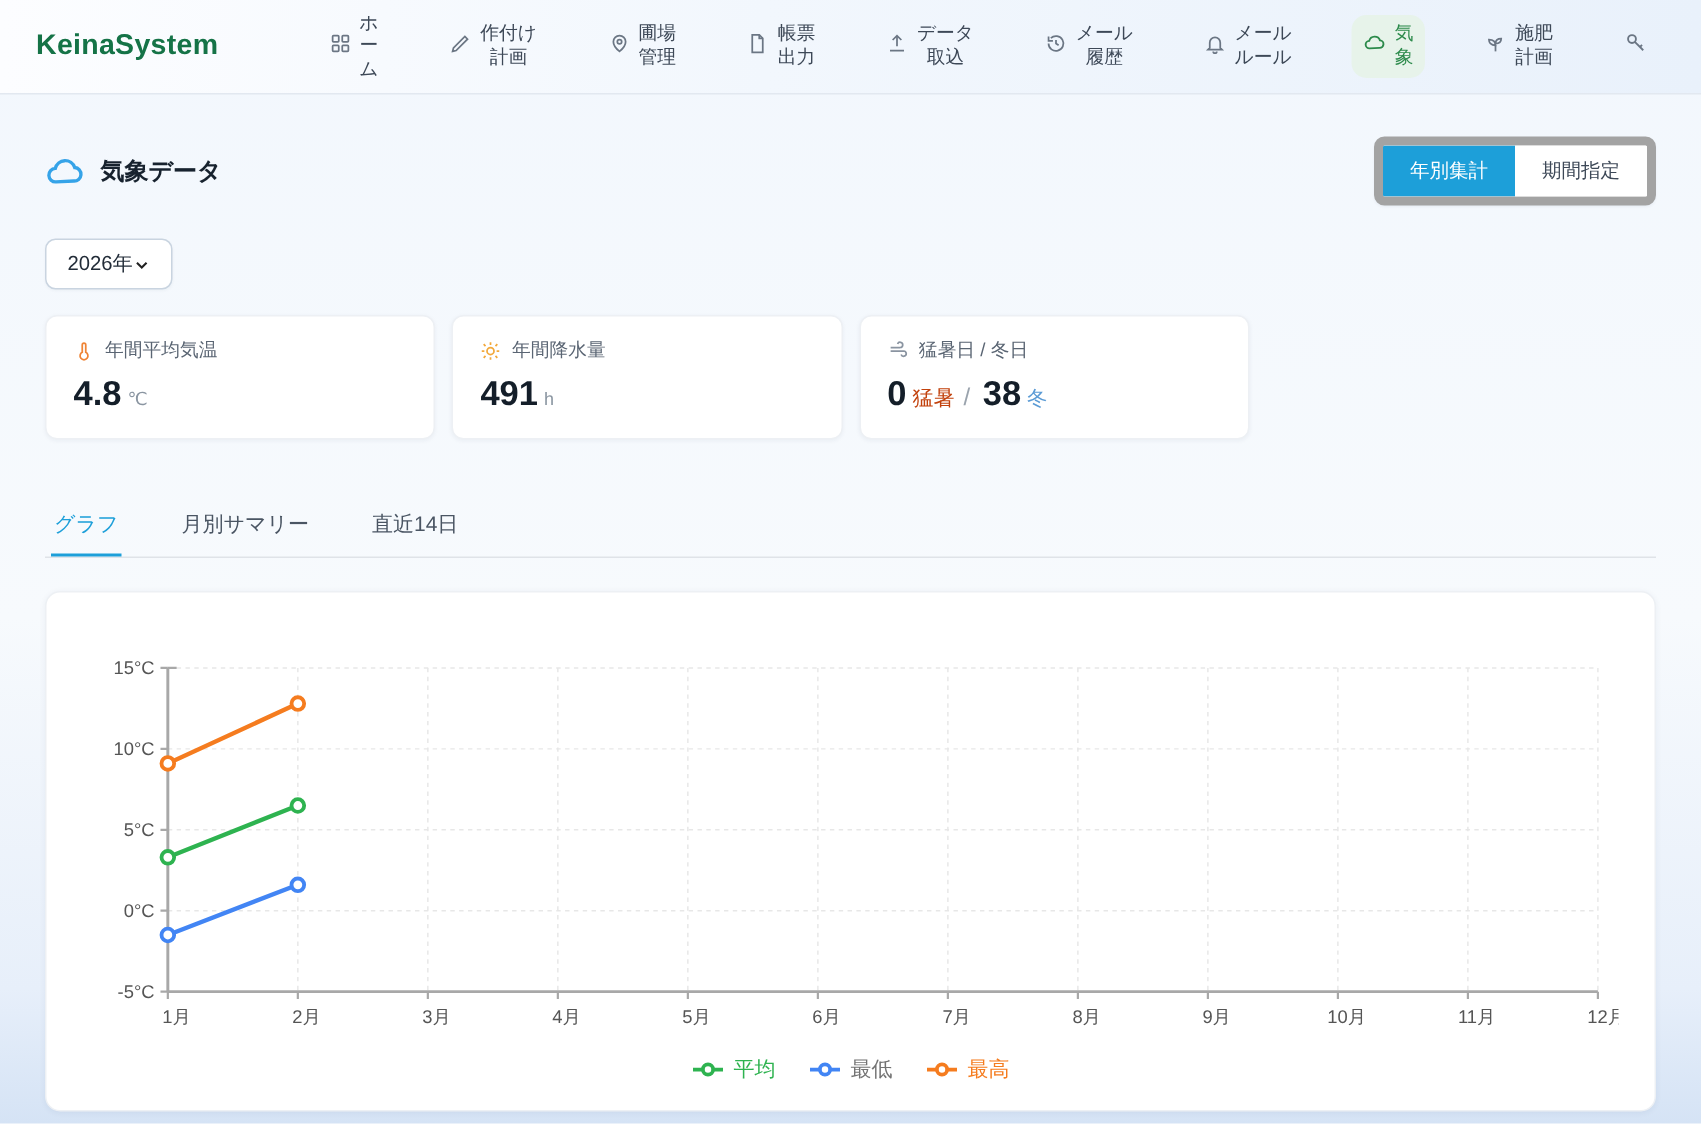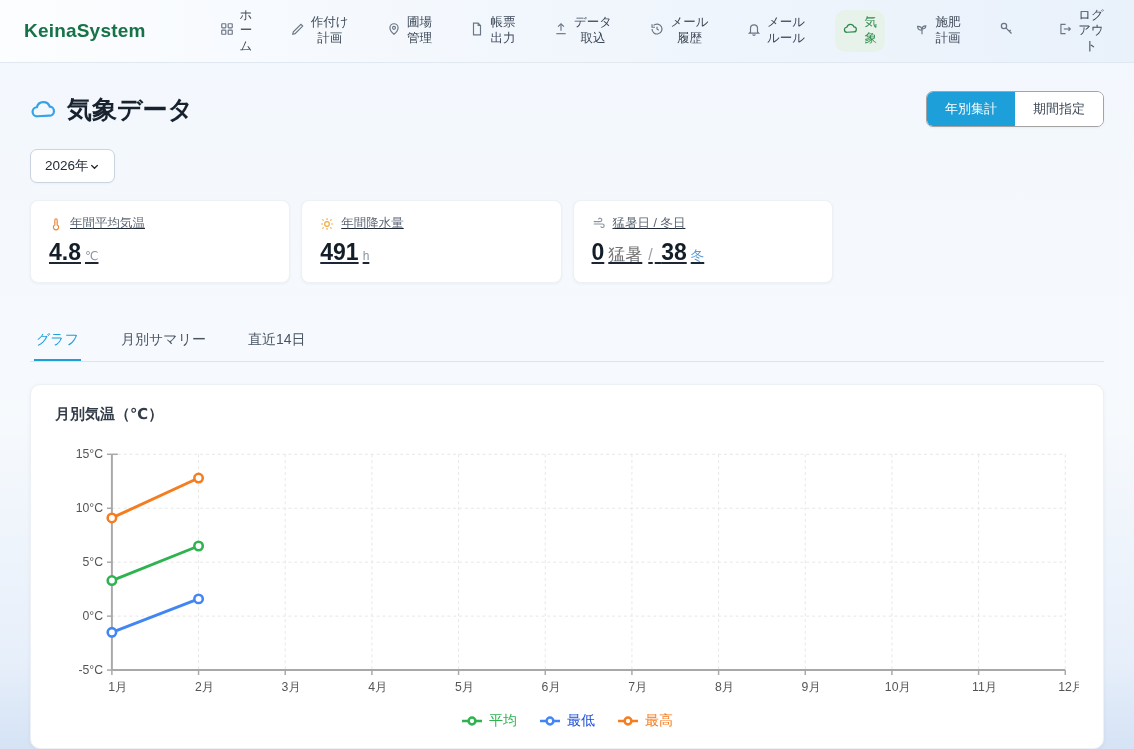--- a/index.html
+++ b/index.html
@@ -24,42 +24,42 @@
     padding:5px 8px; border-radius:10px;
   }
   .nav-item .lbl { white-space:pre-line; }
   .nav-item svg { stroke:#6b7684; flex:0 0 auto; }
   .nav-item.active { background:#e7f3ea; color:#2c8a4b; }
   .nav-item.active svg { stroke:#2c8a4b; }
   
   .main { padding:0 30px; }
   .page-head { display:flex; align-items:center; justify-content:space-between; margin-top:28px; }
   .page-title-wrap { display:flex; align-items:center; gap:10px; }
-  .page-title { font-size:25px; font-weight:700; color:#17222e; }
-  .toggle-group { display:flex; border:1px solid #a3a3a3; border-radius:7px; overflow:hidden; background:#fff; box-shadow:0 1px 2px rgba(20,40,80,.05); }
+  .page-title { font-size:16px; font-weight:700; color:#17222e; }
+  .toggle-group { display:flex; border:6px solid #a3a3a3; border-radius:7px; overflow:hidden; background:#fff; box-shadow:0 1px 2px rgba(20,40,80,.05); }
   .toggle-btn { font-size:13px; padding:8px 18px; background:#fff; color:#3d4857; border:none; cursor:pointer; font-family:inherit; }
   .toggle-btn.active { background:#1d9fd9; color:#fff; }
   
   .year-select {
     margin-top:22px; display:inline-flex; align-items:center; 
     background:#fff; border:1px solid #c9d4e0; border-radius:7px;
     padding:7px 14px; font-size:13.5px; color:#222c38; cursor:pointer;
     box-shadow:0 1px 2px rgba(20,40,80,.04);
     text-align:center;
   }
   
-  .stats { display:grid; grid-template-columns:repeat(4,1fr); gap:11px; margin-top:17px;text-decoration:underline; }
+  .stats { display:grid; grid-template-columns:repeat(4,1fr); gap:11px; margin-top:17px; }
   .card {
     background:#fff; border:1px solid #edf0f4; border-radius:8px;
     padding:14px 18px 16px; box-shadow:0 1px 3px rgba(25,45,80,.05);
   }
   .card-label { display:flex; align-items:center; gap:7px; font-size:12.5px; color:#5a6573; }
   .card-value-row { margin-top:7px; font-size:23px; font-weight:700; color:#141e29; }
   .card-unit { font-size:12px; font-weight:400; color:#8a95a1; margin-left:4px; }
-  .hot { color:#737373; font-size:17px; font-weight:400; margin:0 4px; }
+  .hot { color:#c2410c; font-size:14px; font-weight:400; margin:0 4px; }
   .cold { color:#5b9bd5; font-size:13.5px; font-weight:400; margin-left:4px; }
   .sep { color:#9aa3ad; font-weight:400; font-size:16px; margin:0 2px; }
   
   .tabs { display:flex; gap:38px; margin-top:40px; border-bottom:1px solid #dfe3e8; padding:0 4px; }
   .tab { font-size:14px; color:#4a5563; padding:8px 2px 10px; cursor:pointer; border-bottom:2.5px solid transparent; }
   .tab.active { color:#1d9fd9; border-bottom-color:#1d9fd9; }
   
   .chart-card {
     margin-top:22px; background:#fff; border:1px solid #edf0f4; border-radius:10px;
     padding:20px 24px 12px; box-shadow:0 1px 4px rgba(25,45,80,.06);
@@ -151,30 +151,20 @@
       <span class="lbl">施肥
 計画</span>
     </div>
     <div class="nav-item">
       <span><svg width="15" height="15" viewBox="0 0 24 24" fill="none" stroke-width="2">
             <circle cx="8" cy="8" r="4.2"></circle>
             <path d="M11 11l9 9"></path>
             <path d="M16.5 16.5l2.2-2.2"></path>
           </svg></span>
       <span class="lbl"></span>
-    </div>
-    <div class="nav-item">
-      <span><svg width="14" height="14" viewBox="0 0 24 24" fill="none" stroke-width="2">
-            <path d="M13 4H5v16h8"></path>
-            <path d="M10 12h11"></path>
-            <path d="M18 9l3 3-3 3"></path>
-          </svg></span>
-      <span class="lbl">ログ
-アウ
-ト</span>
     </div>
   </nav>
 </header>
 
 <main class="main">
 
   <div class="page-head">
     <div class="page-title-wrap">
       <span style="display:inline-flex;">
           <svg width="27" height="27" viewBox="0 0 24 24" fill="none" stroke="#35a3e8" stroke-width="2">
@@ -242,21 +232,20 @@
 
   
   <div class="tabs">
     <div class="tab active">グラフ</div>
     <div class="tab">月別サマリー</div>
     <div class="tab">直近14日</div>
   </div>
 
   
   <section class="chart-card">
-    <h2 class="chart-title">月別気温（℃）</h2>
     <div class="chart-wrap">
       <svg id="temp-chart" viewBox="0 0 1044 268" width="100%" height="268">
           <line x1="58" y1="179" x2="1030" y2="179" stroke="#e7e7e7" stroke-width="1" stroke-dasharray="3 3"></line>
           <line x1="58" y1="124" x2="1030" y2="124" stroke="#e7e7e7" stroke-width="1" stroke-dasharray="3 3"></line>
           <line x1="58" y1="69" x2="1030" y2="69" stroke="#e7e7e7" stroke-width="1" stroke-dasharray="3 3"></line>
           <line x1="58" y1="14" x2="1030" y2="14" stroke="#e7e7e7" stroke-width="1" stroke-dasharray="3 3"></line>
           <line x1="146.36363636363637" y1="14" x2="146.36363636363637" y2="234" stroke="#e7e7e7" stroke-width="1" stroke-dasharray="3 3"></line>
           <line x1="234.72727272727272" y1="14" x2="234.72727272727272" y2="234" stroke="#e7e7e7" stroke-width="1" stroke-dasharray="3 3"></line>
           <line x1="323.09090909090907" y1="14" x2="323.09090909090907" y2="234" stroke="#e7e7e7" stroke-width="1" stroke-dasharray="3 3"></line>
           <line x1="411.45454545454544" y1="14" x2="411.45454545454544" y2="234" stroke="#e7e7e7" stroke-width="1" stroke-dasharray="3 3"></line>
@@ -316,21 +305,21 @@
         </svg>
     </div>
     <div class="legend">
       <div class="legend-item" style="color: rgb(46, 179, 80);">
         <span class="legend-marker"><svg width="22" height="10" viewBox="0 0 22 10">
               <line x1="1" y1="5" x2="21" y2="5" stroke="#2eb350" stroke-width="2.5"></line>
               <circle cx="11" cy="5" r="3.4" fill="#fff" stroke="#2eb350" stroke-width="2.5"></circle>
             </svg></span>
         <span>平均</span>
       </div>
-      <div class="legend-item" style="color: #1d4ed8;">
+      <div class="legend-item" style="color: #737373;">
         <span class="legend-marker"><svg width="22" height="10" viewBox="0 0 22 10">
               <line x1="1" y1="5" x2="21" y2="5" stroke="#4285f4" stroke-width="2.5"></line>
               <circle cx="11" cy="5" r="3.4" fill="#fff" stroke="#4285f4" stroke-width="2.5"></circle>
             </svg></span>
         <span>最低</span>
       </div>
       <div class="legend-item" style="color: rgb(245, 124, 31);">
         <span class="legend-marker"><svg width="22" height="10" viewBox="0 0 22 10">
               <line x1="1" y1="5" x2="21" y2="5" stroke="#f57c1f" stroke-width="2.5"></line>
               <circle cx="11" cy="5" r="3.4" fill="#fff" stroke="#f57c1f" stroke-width="2.5"></circle>

